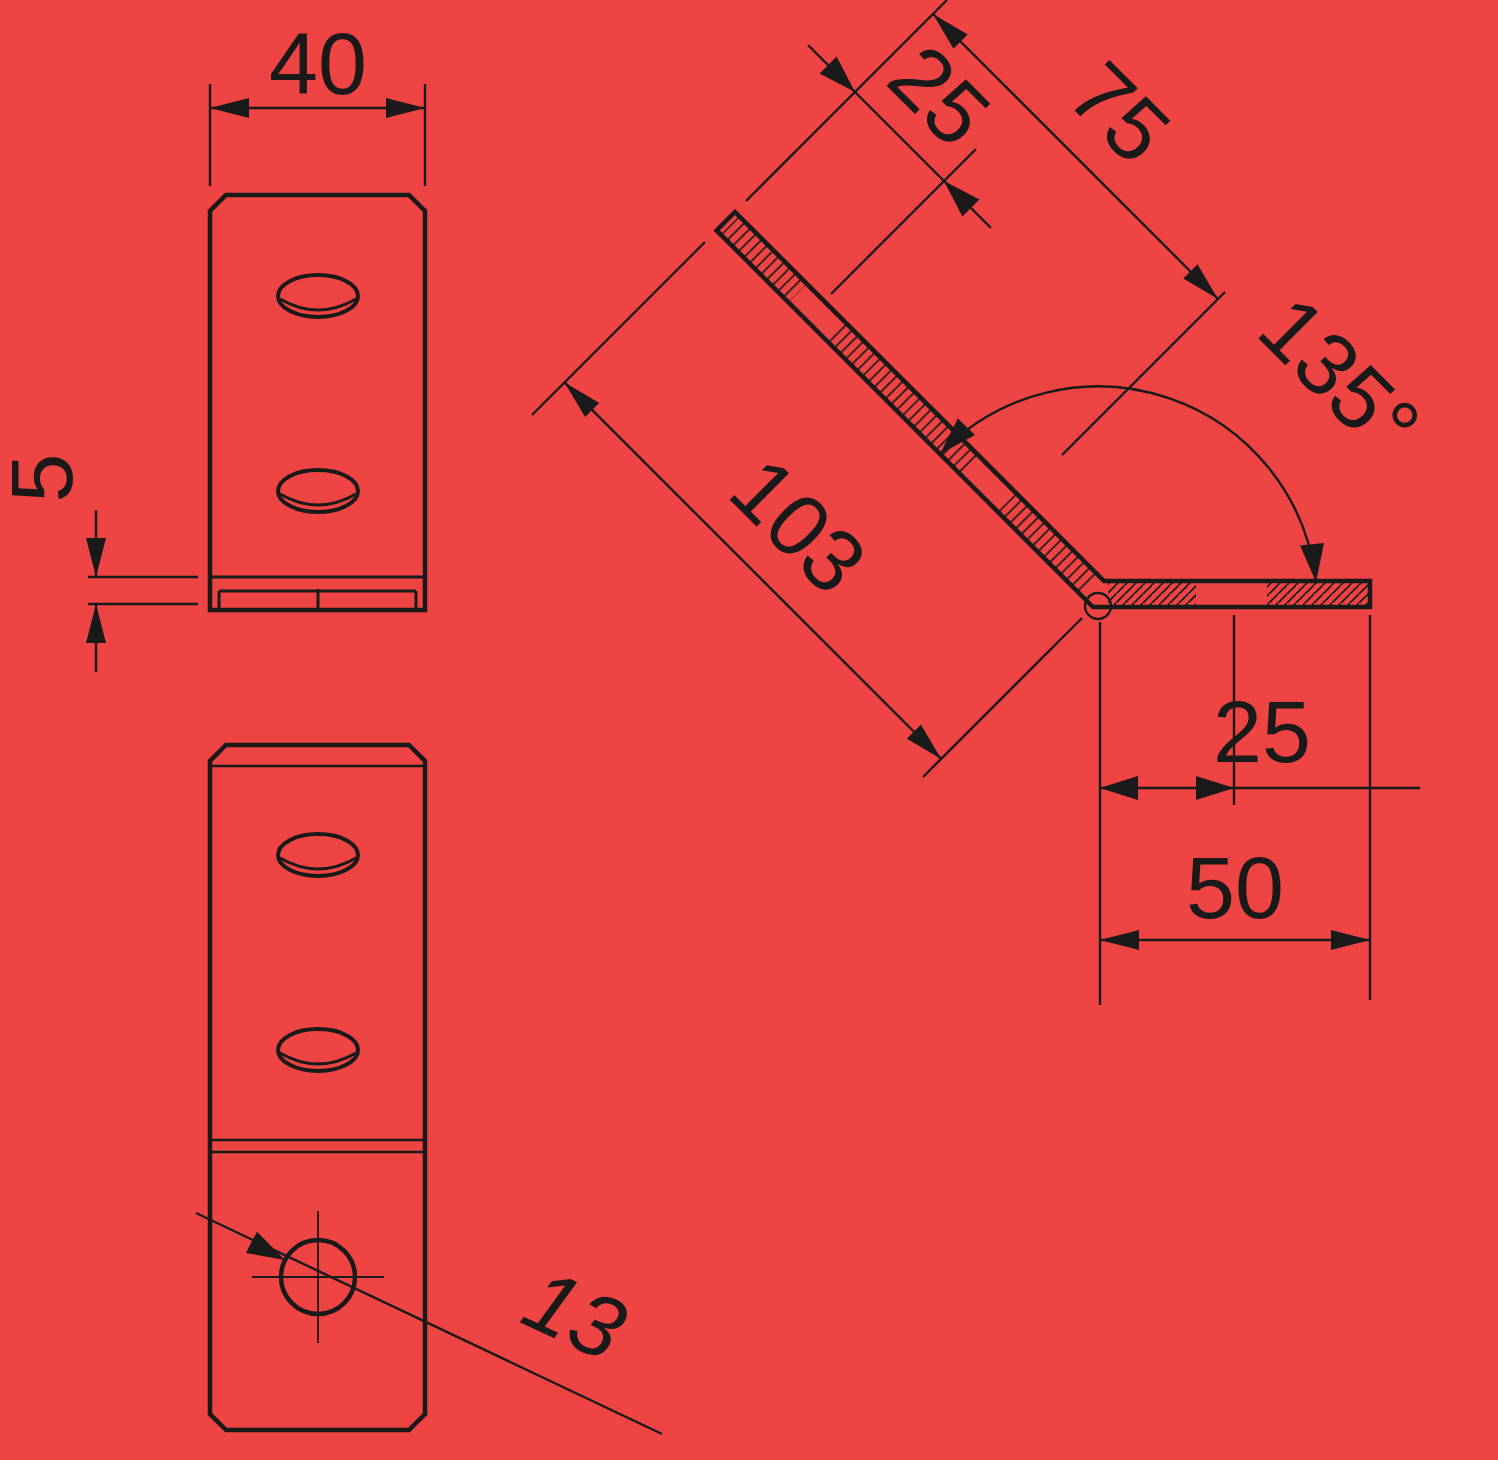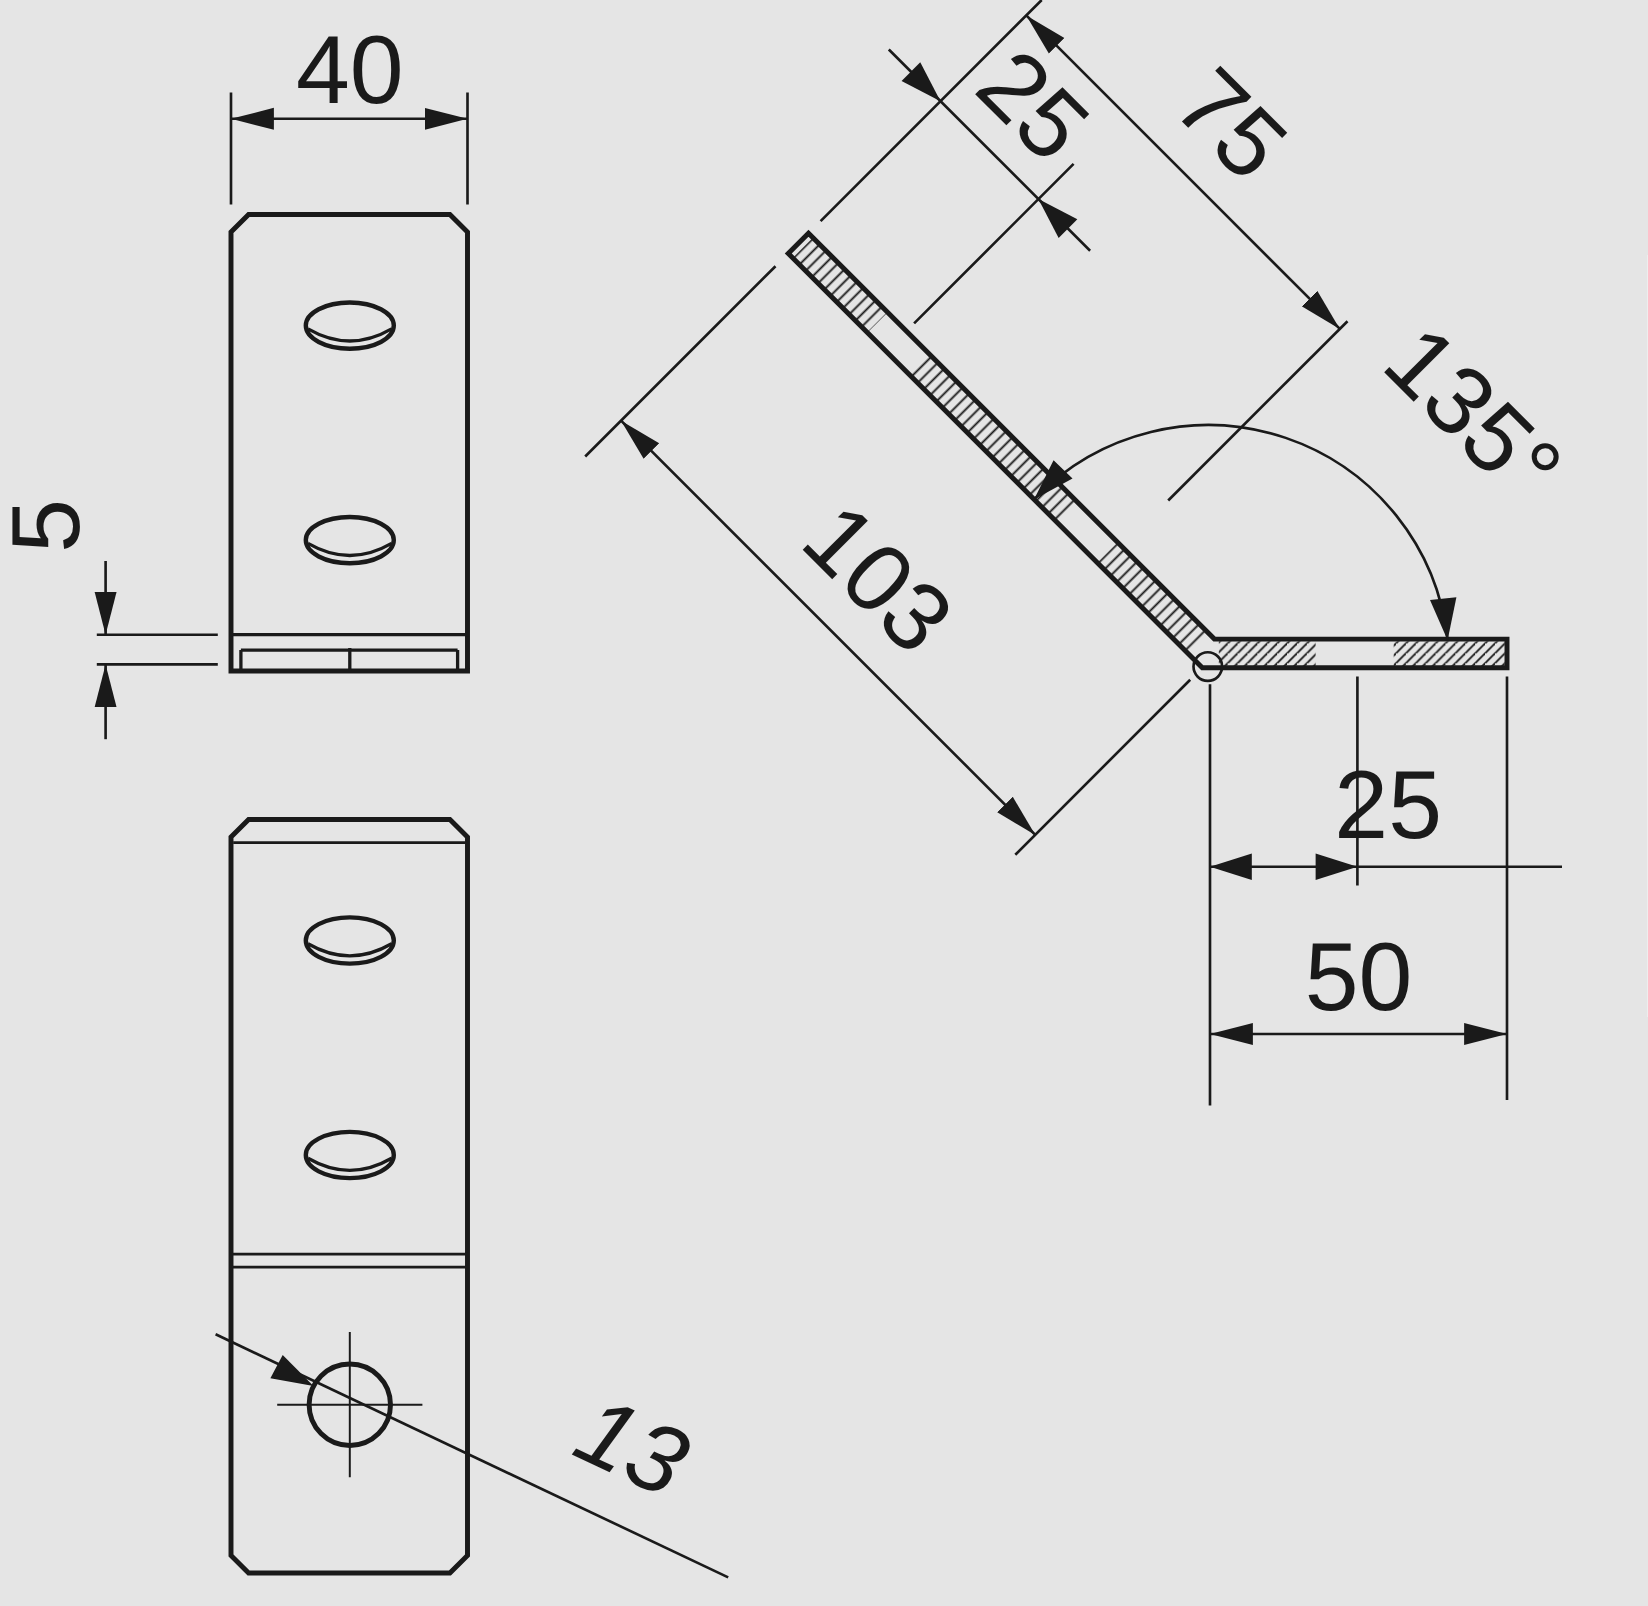--- a/index.html
+++ b/index.html
@@ -1,16 +1,16 @@
 <!DOCTYPE html>
 <html><head>
 <meta charset="utf-8">
 <style>
   html,body{margin:0;padding:0;background:#ffffff;}
-  .stage{width:1498px;height:1460px;position:relative;background:#e5e5e5;}
+  .stage{width:1498px;height:1460px;position:relative;background:#ef4444;}
   svg{display:block;}
   .outline{stroke:#1a1a1a;stroke-width:4.5;fill:none;stroke-linejoin:miter;stroke-linecap:butt;}
   .med{stroke:#1a1a1a;stroke-width:3;fill:none;}
   .bend{stroke:#1a1a1a;stroke-width:2.5;fill:none;}
   .dim{stroke:#1a1a1a;stroke-width:2.4;fill:none;}
   .xthin{stroke:#1a1a1a;stroke-width:1.8;fill:none;}
   .arrow{fill:#1a1a1a;stroke:none;}
   .txt{font-family:"Liberation Sans",sans-serif;font-size:88px;fill:#1a1a1a;}
   .txt-italic{font-style:italic;}
 </style>

